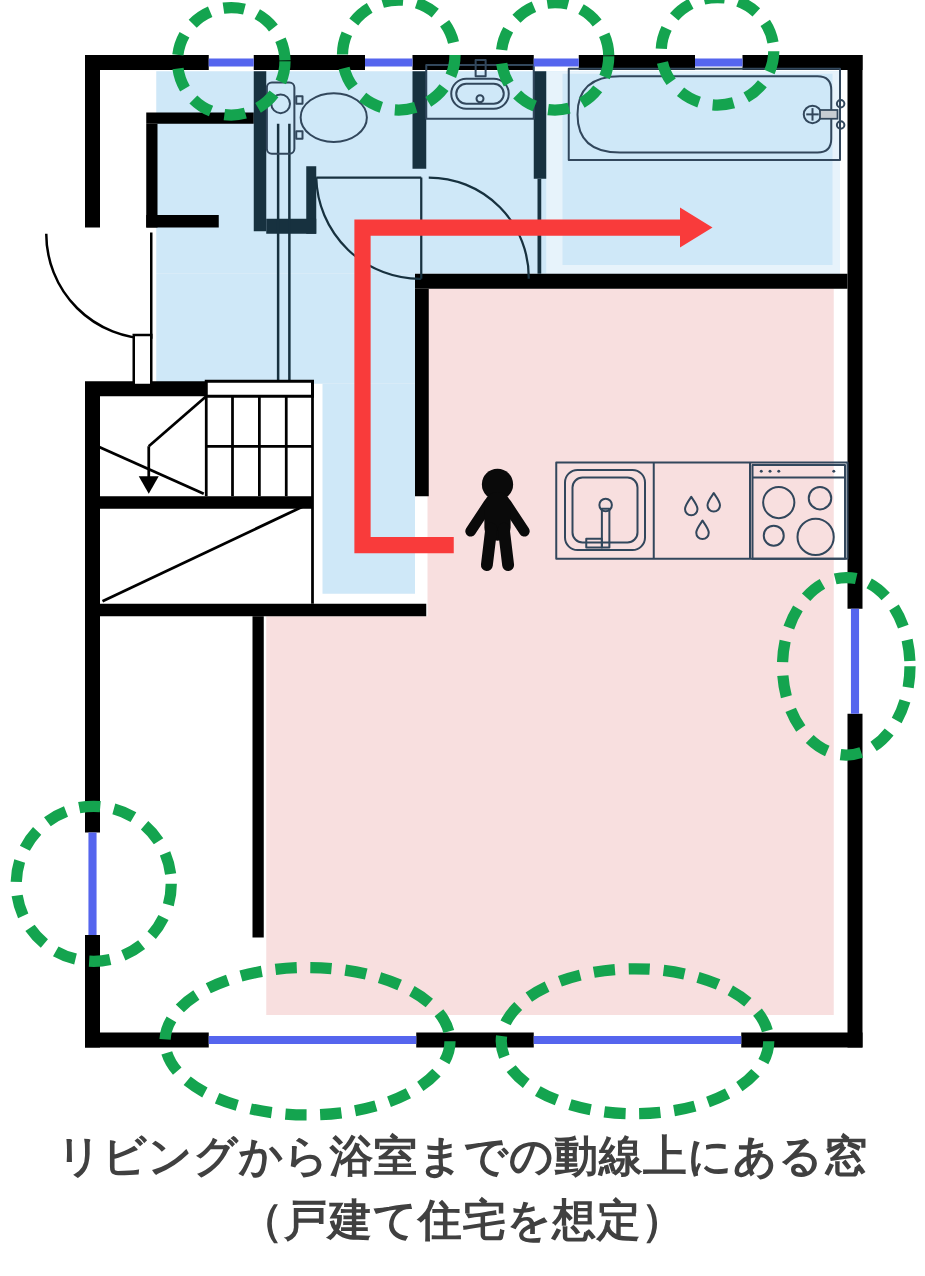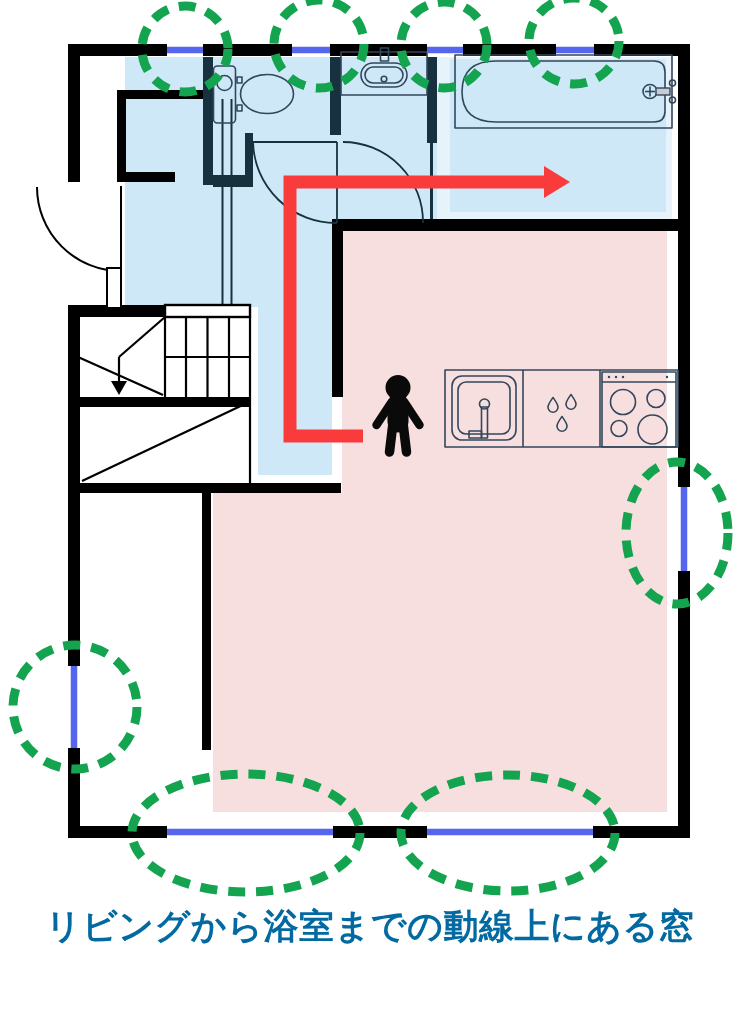--- a/index.html
+++ b/index.html
@@ -23,21 +23,21 @@
   .rail{fill:none;stroke:var(--wet_wall);stroke-width:2;}
   .doorline{fill:none;stroke:#000;stroke-width:2;}
   .jamb{fill:#fff;stroke:#000;stroke-width:2;}
   .landing{fill:#fff;stroke:#000;stroke-width:2.4;}
   .person{fill:#0a0a0a;}
   .person line{stroke:#0a0a0a;stroke-linecap:round;}
   .win-seg{fill:none;stroke:var(--window);stroke-width:6.5;}
   .win-marker{fill:none;stroke:var(--window_marker);stroke-width:9;stroke-dasharray:17 11;}
   .flow-line{fill:none;stroke:var(--flow_line);stroke-width:13;stroke-miterlimit:10;}
   .flow-head{fill:var(--flow_line);}
-  .caption{margin-top:4px;font-weight:900;font-size:35px;line-height:1.45;text-align:center;color:#0369a1;letter-spacing:0.5px;}
+  .caption{margin-top:4px;font-weight:900;font-size:35px;line-height:1.45;text-align:center;color:#404040;letter-spacing:0.5px;}
 </style>
 </head>
 <body>
 
 <svg width="740" height="897" viewBox="0 0 740 897" xmlns="http://www.w3.org/2000/svg">
 
   <g>
     <rect class="water" x="125" y="57" width="547" height="162"></rect>
     <rect class="waterlight" x="437" y="57" width="235" height="162"></rect>
     <rect class="water" x="450" y="59" width="216" height="153"></rect>
@@ -203,13 +203,14 @@
       <ellipse cx="574" cy="41" rx="45" ry="43" class="win-marker"></ellipse>
       <ellipse cx="677" cy="533" rx="51" ry="71" class="win-marker"></ellipse>
       <ellipse cx="75" cy="707" rx="62" ry="62" class="win-marker"></ellipse>
       <ellipse cx="246" cy="833" rx="114" ry="59" class="win-marker"></ellipse>
       <ellipse cx="508" cy="833" rx="107" ry="58" class="win-marker"></ellipse>
     </g>
 </svg>
 
 <div class="caption">
   <div>リビングから浴室までの動線上にある窓</div>
+  <div>（戸建て住宅を想定）</div>
 </div>
 
 </body></html>

